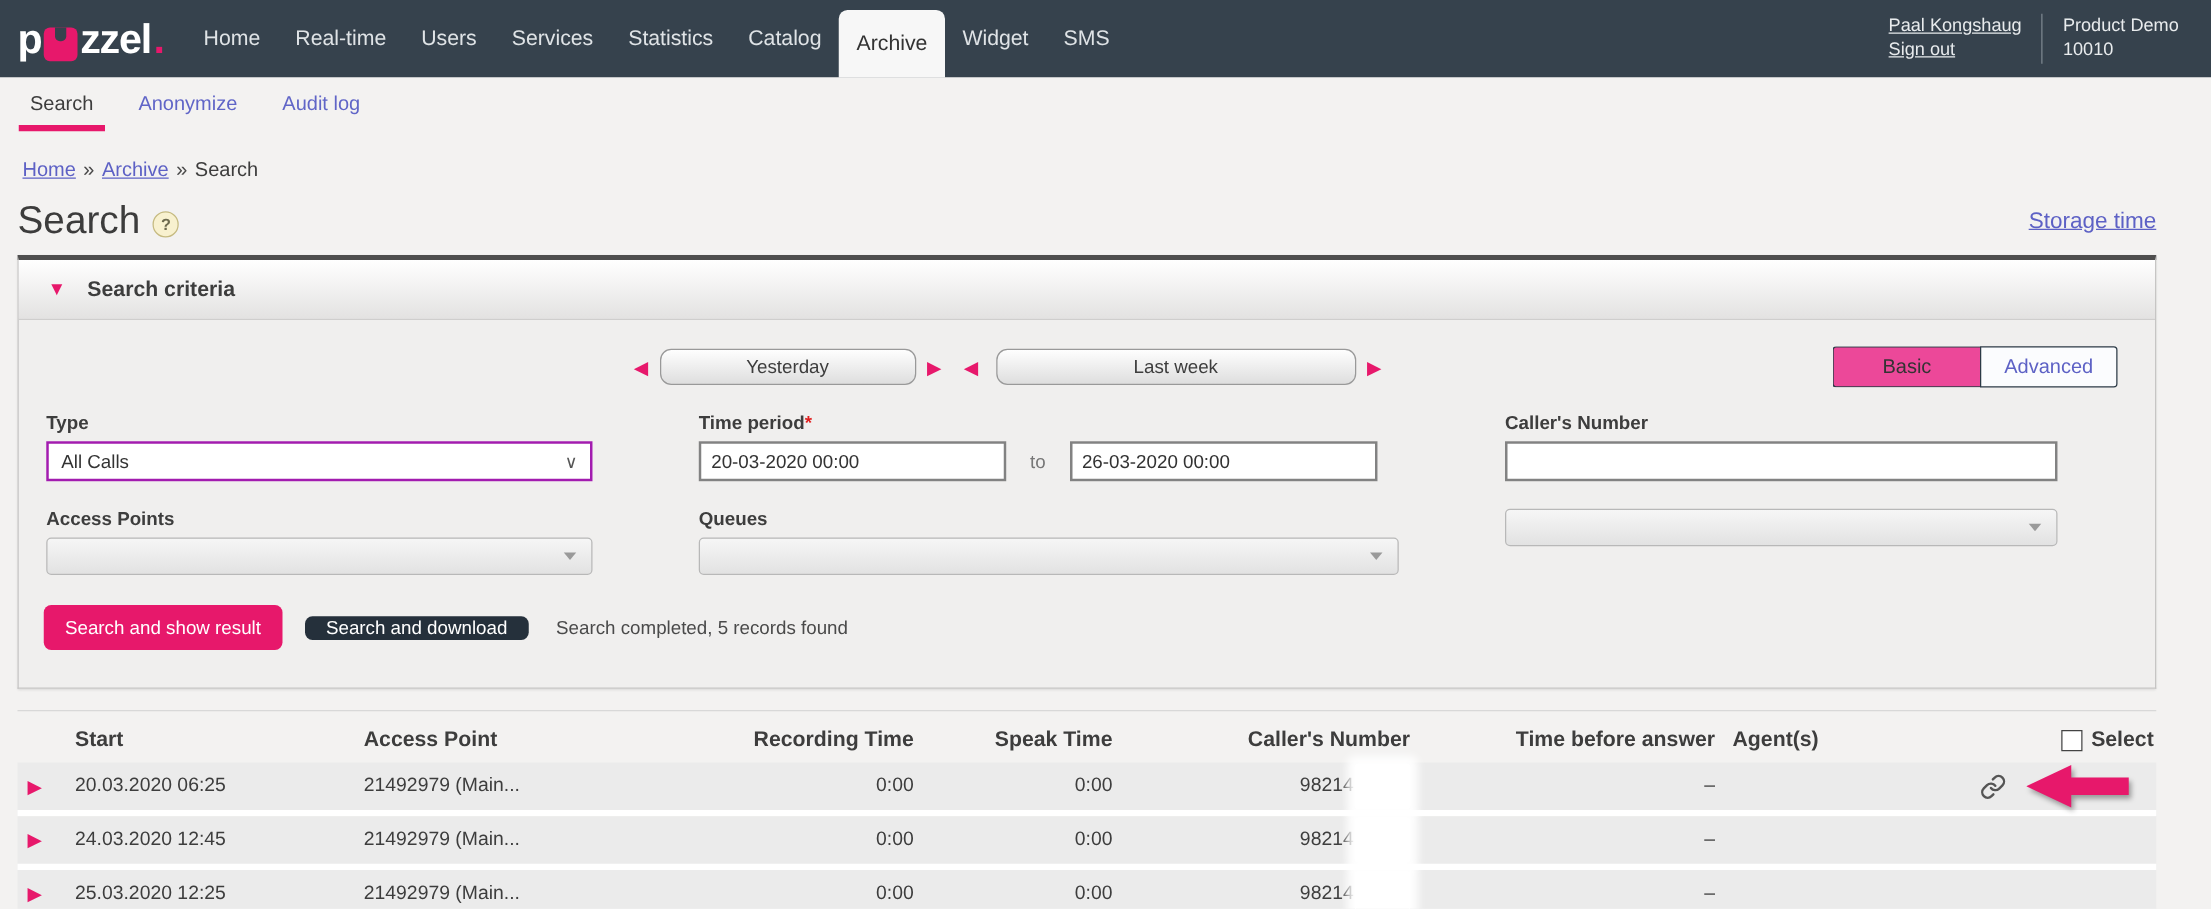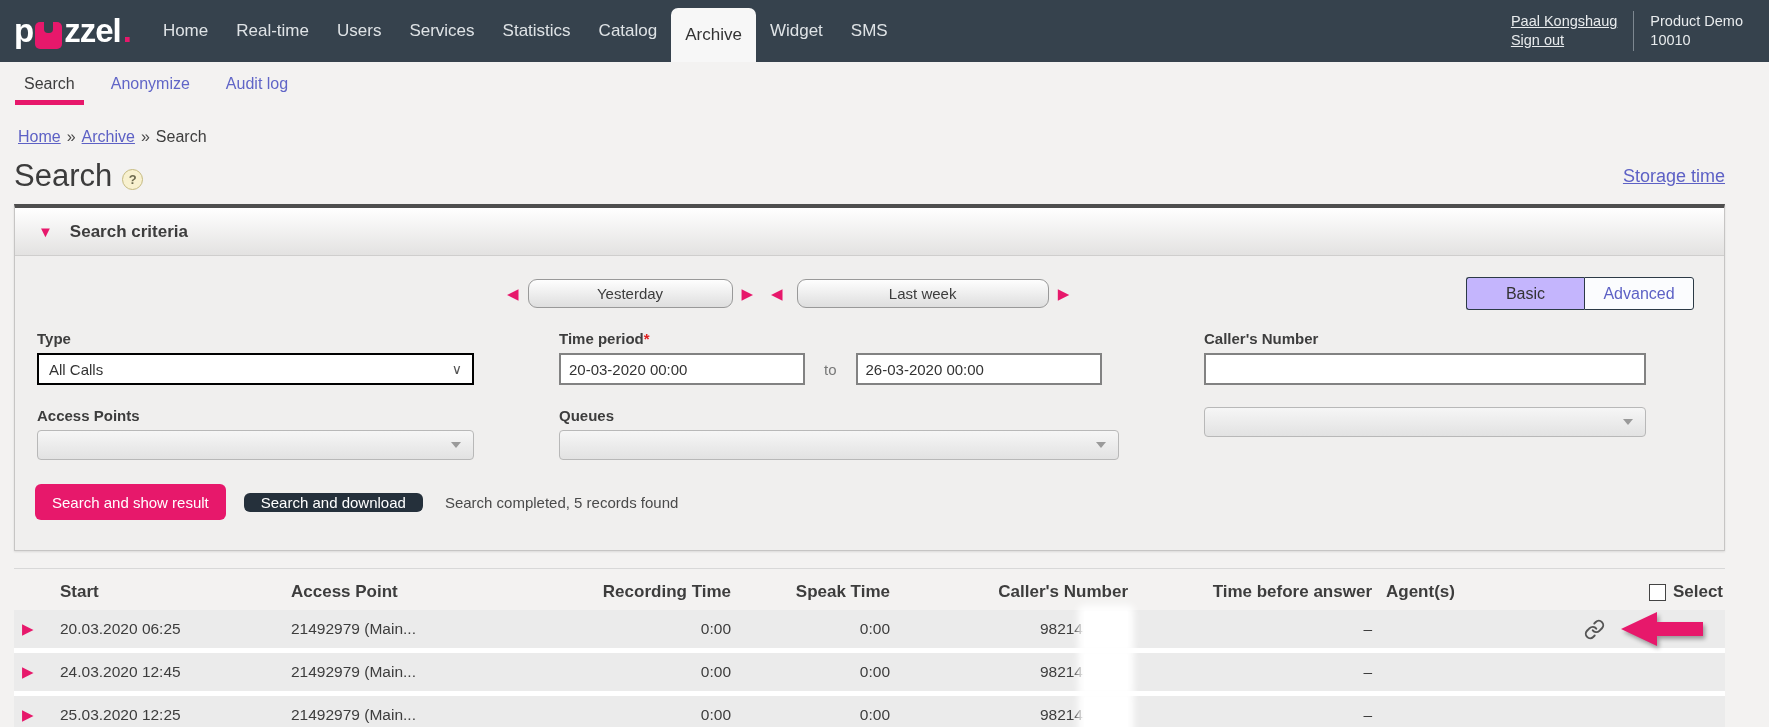--- a/index.html
+++ b/index.html
@@ -72,33 +72,33 @@
   .panel-body { padding:21px 20px 30px 20px; }
 
   .quick-row { display:flex; align-items:center; }
   .quick-spacer { width:468px; }
   .arrow-btn { color:#e7186b; font-size:15px; background:none; border:none; cursor:pointer; padding:0 4px; }
   .quick-btn {
     height:29px; border:1px solid #999; border-radius:9px; background:linear-gradient(#fefefe,#dedede);
     font-size:15px; color:#3d3d3d; font-family:inherit; cursor:pointer; margin:0 5px;
   }
   .quick-btn.yesterday { width:205px; }
-  .quick-btn.lastweek { width:252px; margin-left:10px; }
+  .quick-btn.lastweek { width:288px; margin-left:10px; }
   .mode-toggle { margin-left:auto; margin-right:10px; display:flex; }
   .mode-btn { height:33px; border:1px solid #2c3a46; font-size:16px; font-family:inherit; cursor:pointer; }
-  .mode-btn.basic { width:118px; background:#c4b5fd; color:#333; border-radius:3px 0 0 3px; border-right:none; }
+  .mode-btn.basic { width:118px; background:#ec4899; color:#333; border-radius:3px 0 0 3px; border-right:none; }
   .mode-btn.advanced { width:110px; background:#fbfcfe; color:#5d61c5; border-radius:0 3px 3px 0; }
 
   .form-grid { display:grid; grid-template-columns:437px 560px 442px; column-gap:85px; margin-left:2px; }
   .form-grid.r1 { margin-top:20px; }
   .form-grid.r2 { margin-top:22px; }
   .field-label { font-size:15px; font-weight:bold; color:#3d3d3d; margin-bottom:6px; }
   .req { color:#e02020; font-weight:bold; }
   .select-box {
-    height:32px; background:#fff; border:2px solid #000000; display:flex; align-items:center;
+    height:32px; background:#fff; border:2px solid #a21caf; display:flex; align-items:center;
     padding:0 10px; font-size:15px; color:#333; cursor:pointer;
   }
   .select-box .chev { margin-left:auto; color:#555; font-size:14px; }
   .text-input {
     height:32px; background:#fff; border:2px solid #828282; padding:0 8px; font-size:15px;
     color:#333; font-family:inherit; width:100%;
   }
   .time-wrap { display:flex; align-items:center; }
   .time-wrap .text-input { width:246px; }
   .to-label { color:#777; margin:0 19px; font-size:15px; }

